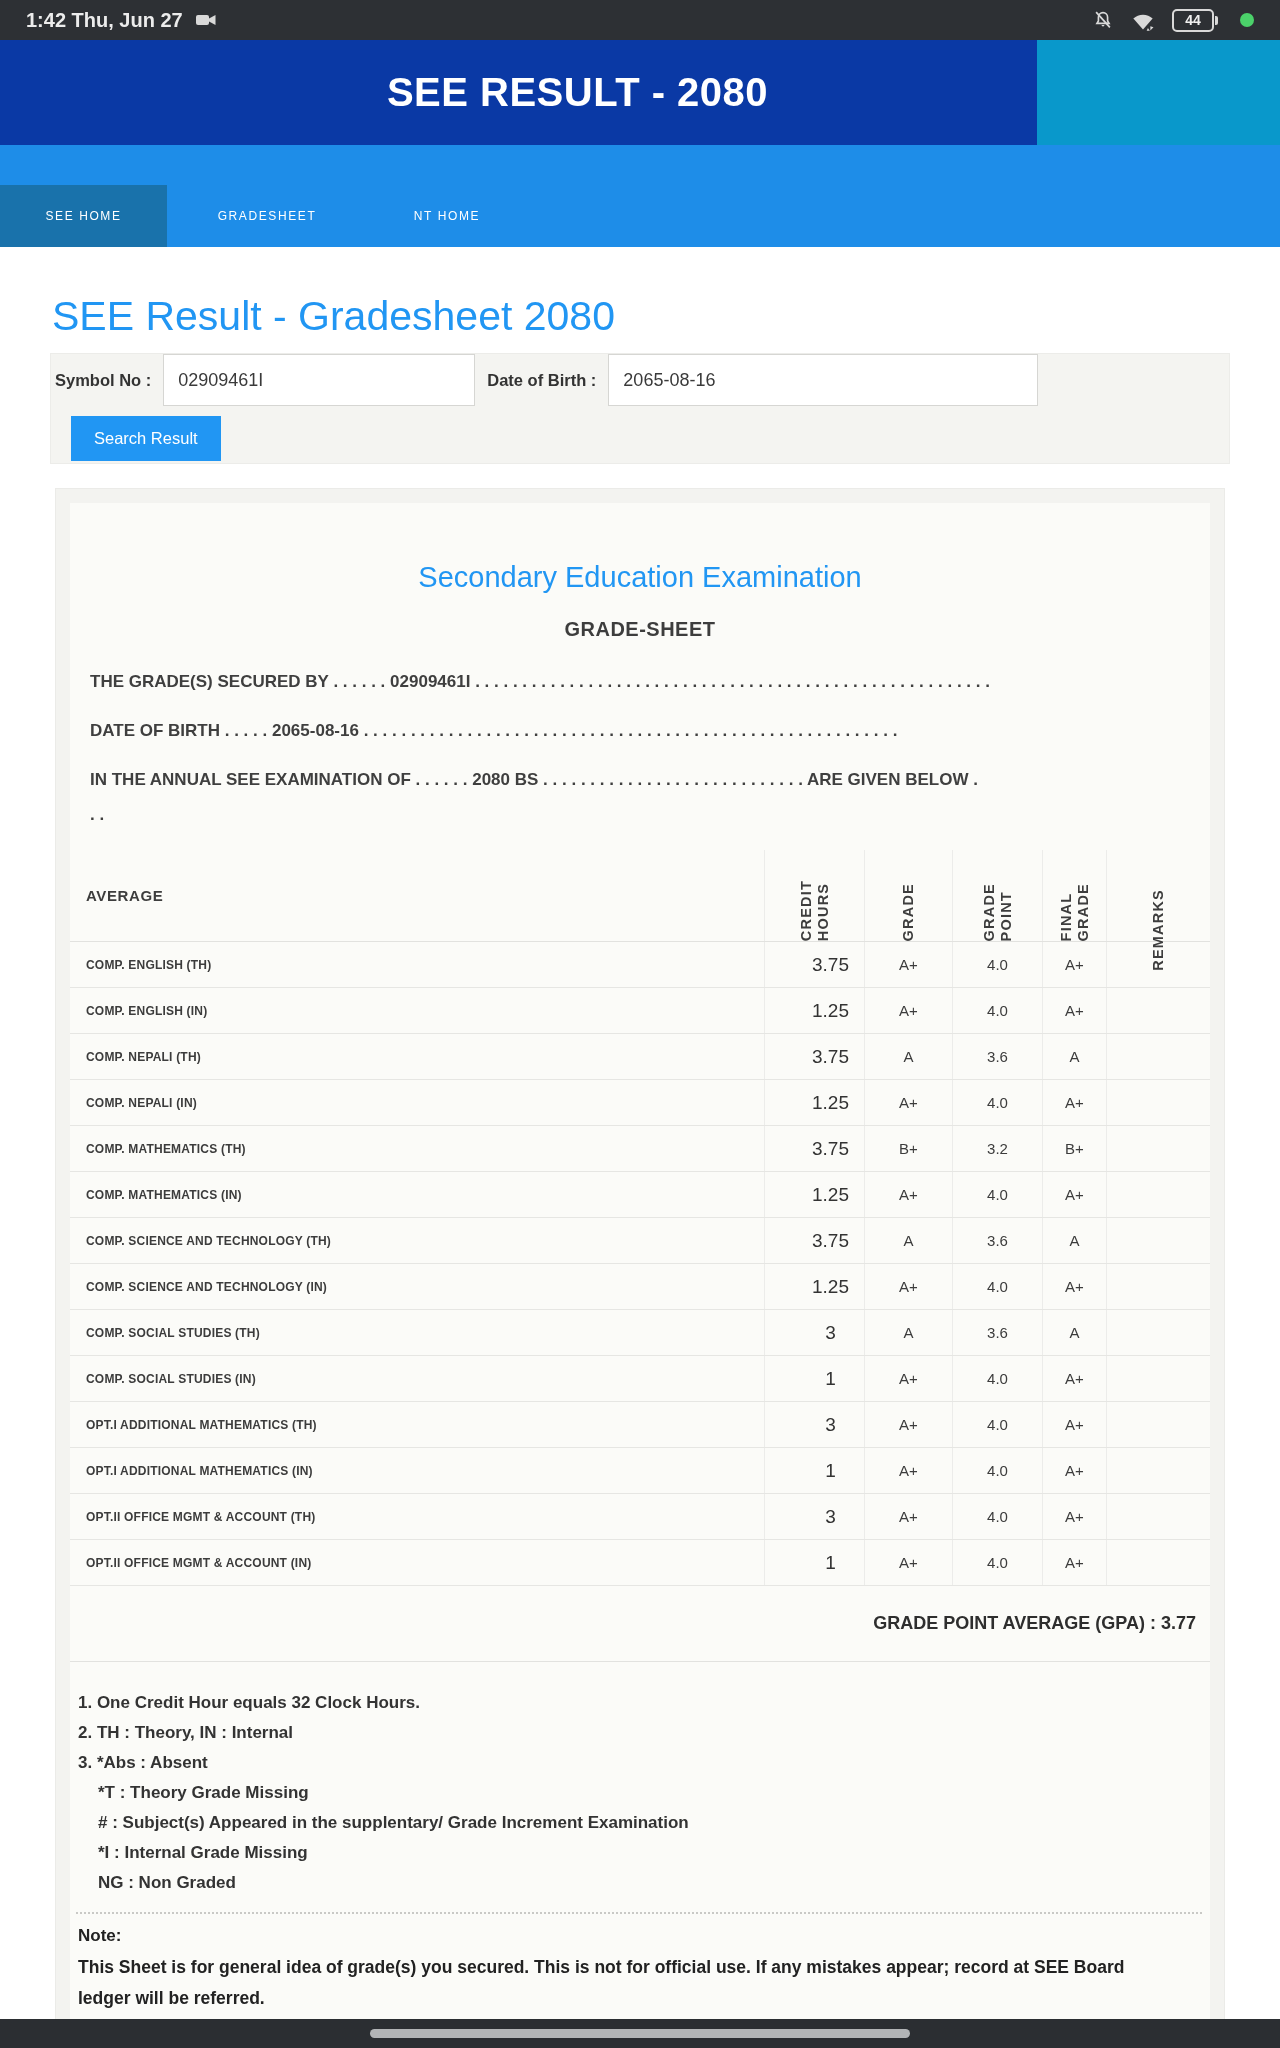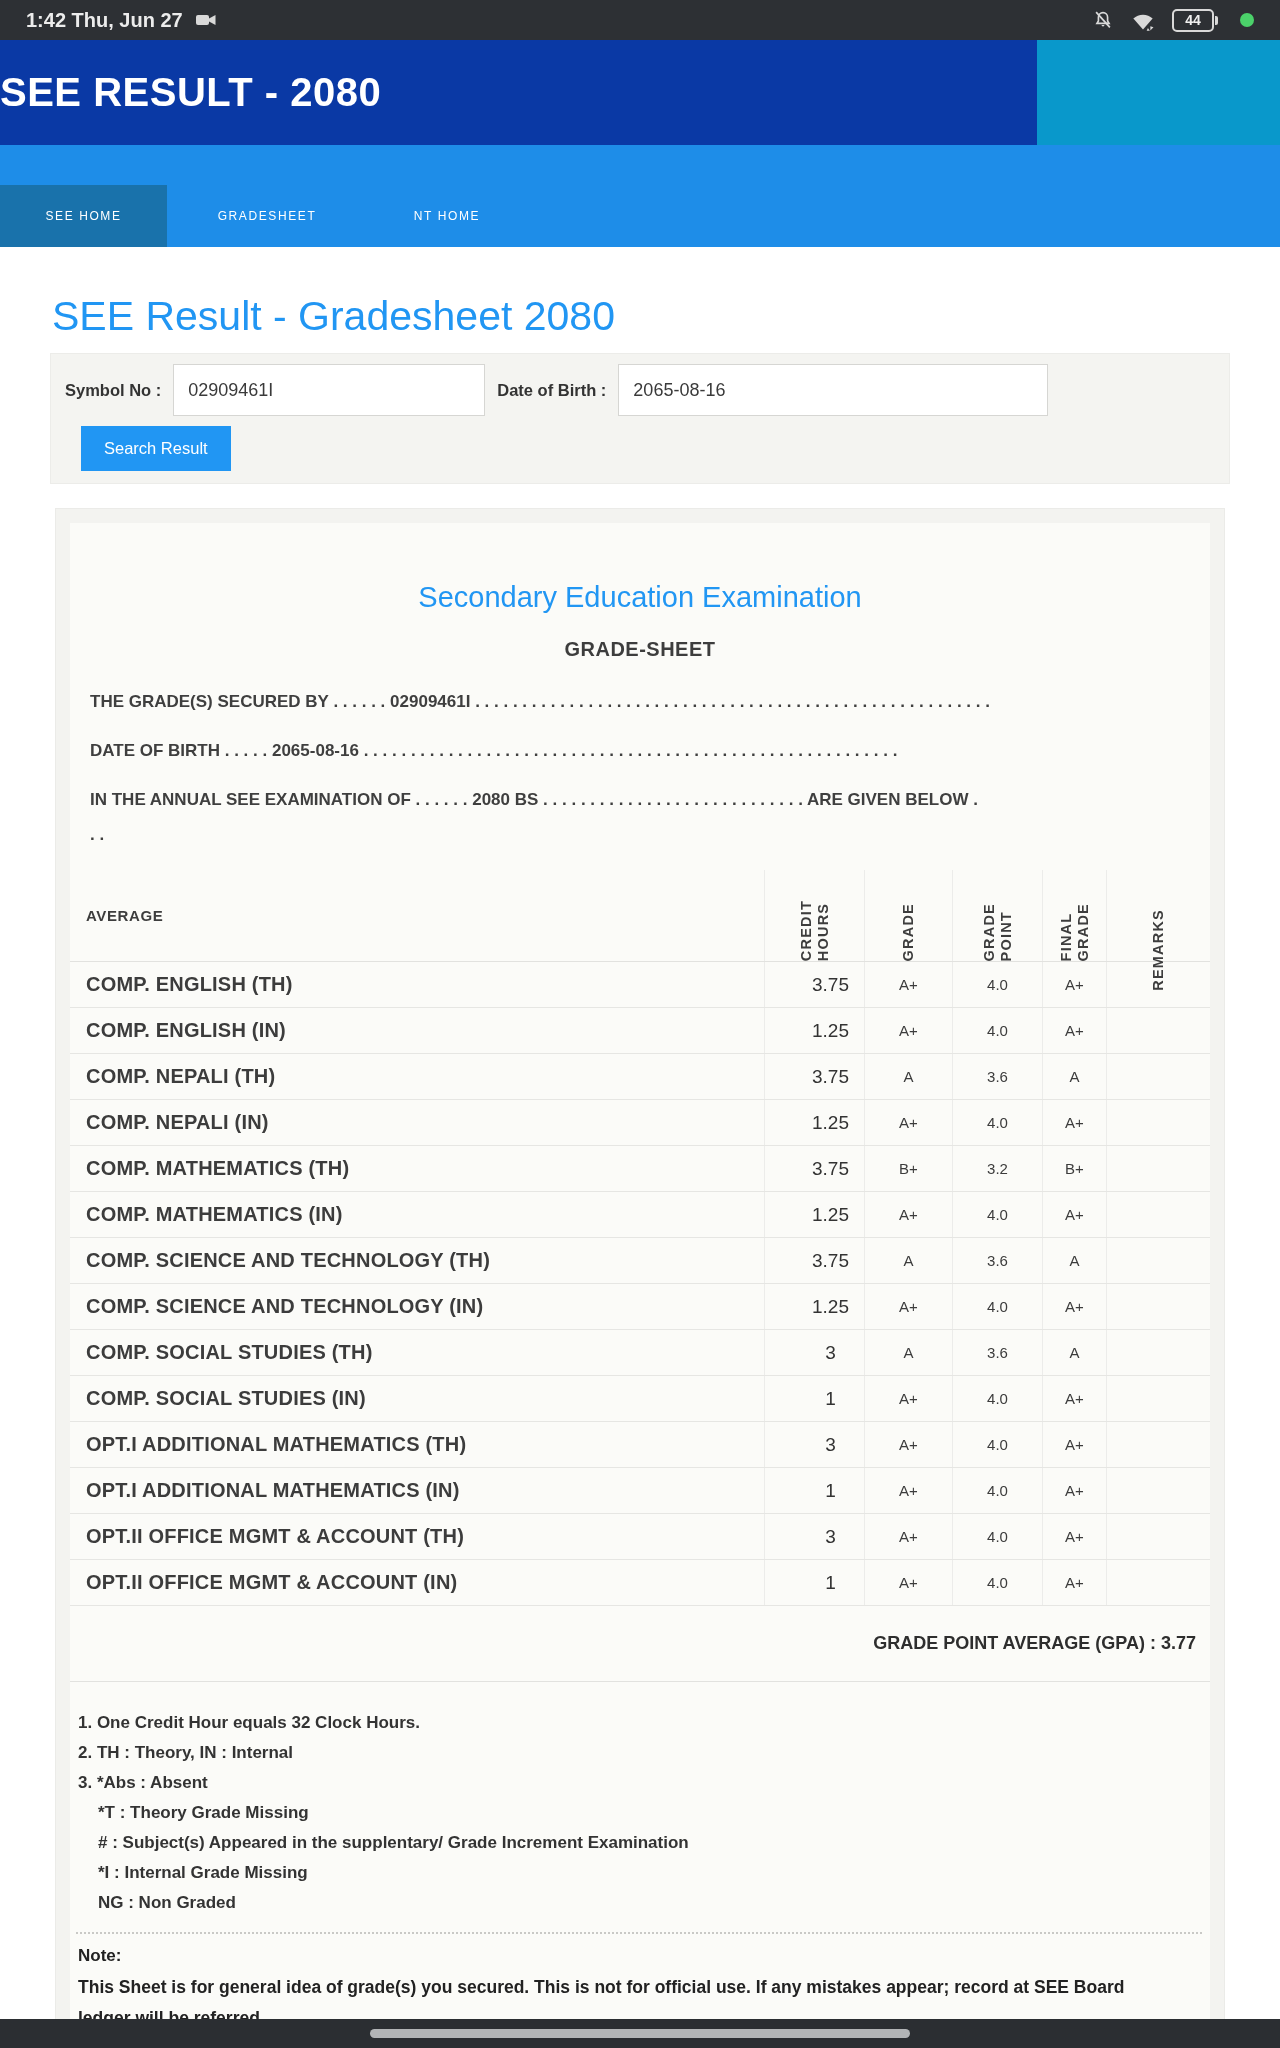--- a/index.html
+++ b/index.html
@@ -14,33 +14,33 @@
   .status-left{ display:flex; align-items:center; gap:12px; font-size:20px; font-weight:700; }
   .status-right{ display:flex; align-items:center; gap:16px; }
   .battery{ border:2px solid #d9d9d9; border-radius:5px; width:42px; height:23px;
     display:flex; align-items:center; justify-content:center; font-size:14px; font-weight:700; color:#f0f0f0;}
   .battery-nub{ width:3px; height:9px; background:#d9d9d9; border-radius:0 2px 2px 0; margin-left:1px;}
   .green-dot{ width:14px; height:14px; border-radius:50%; background:#4bd16a; margin-left:6px;}
   
   .app-header{ height:105px; background:#0a39a5; position:relative; }
   .header-accent{ position:absolute; right:0; top:0; width:243px; height:105px; background:#0998cb; }
   .title-wrap{ position:absolute; left:0; top:0; width:1155px; height:105px;
-    display:flex; align-items:center; z-index:2; }
+    display:flex; align-items:center; justify-content:center; z-index:2; }
   .title-wrap h1{ color:#ffffff; font-size:40px; font-weight:700; letter-spacing:0.5px; }
   
   .nav{ height:102px; background:#1e8de8; display:flex; align-items:stretch; }
   .tab{ display:flex; align-items:center; justify-content:center; color:#ffffff;
     font-size:12px; font-weight:500; letter-spacing:1.6px; cursor:pointer;margin-top:40px; }
   .tab.active{ background:#1972ab; }
   .tab:nth-child(1){ width:167px; }
   .tab:nth-child(2){ width:200px; }
   .tab:nth-child(3){ width:160px; }
   
   .page-heading{ margin:46px 0 0 52px; color:#2196f3; font-size:41px; font-weight:400; }
-  .search-panel{ margin:13px 50px 4px 50px; background:#f4f4f1; border:1px solid #ecece9; padding:10px; }
+  .search-panel{ margin:13px 50px 4px 50px; background:#f4f4f1; border:1px solid #ecece9; padding:0; }
   .form-row{ display:flex; align-items:center; }
   .form-label{ font-size:16.5px; font-weight:700; color:#333; }
   .lbl-symbol{ margin:0 12px 0 4px; }
   .lbl-dob{ margin:0 12px 0 12px; }
   .text-input{ height:52px; border:1px solid #d6d6d3; background:#fff; font-size:18px;
     color:#3a3a3a; padding-left:14px; font-family:"Liberation Sans",sans-serif; }
   .inp-symbol{ width:312px; }
   .inp-dob{ width:430px; }
   .search-btn{ margin:10px 0 2px 20px; background:#2196f3; color:#fff; border:none;
     font-size:16.5px; font-weight:500; padding:13px 23px; cursor:pointer;
@@ -60,21 +60,21 @@
   .thead{ display:flex; height:92px; border-bottom:1px solid #e2e2df; }
   .th-subject{ flex:1; display:flex; align-items:center; padding-left:16px;
     font-size:15px; font-weight:700; letter-spacing:0.6px; color:#3d3d3d; }
   .th-v{ display:flex; align-items:flex-end; justify-content:center; border-left:1px solid #ececea; }
   .vert{ writing-mode:vertical-rl; transform:rotate(180deg); font-weight:700; font-size:14.5px;
     letter-spacing:1.2px; color:#3d3d3d; line-height:17px; white-space:pre-line; padding-bottom:6px; }
   .th-remarks .vert{ margin-bottom:-30px; }
   .w-credit{ width:100px; } .w-grade{ width:88px; } .w-point{ width:90px; }
   .w-final{ width:64px; } .w-remarks{ width:104px; }
   .trow{ display:flex; align-items:center; height:46px; border-bottom:1px solid #e6e6e3; }
-  .c-subject{ flex:1; padding-left:16px; font-size:20px; font-weight:700;
+  .c-subject{ flex:1; padding-left:16px; font-size:12px; font-weight:700;
     color:#3c3c3c; letter-spacing:0.2px; }
   .cell{ display:flex; align-items:center; justify-content:center; height:100%;
     border-left:1px solid #ececea; font-size:15px; font-weight:500; color:#3c3c3c; }
   .c-credit{ font-size:19px; font-weight:400; color:#333;padding-left:32px; }
   .gpa-band{ height:76px; display:flex; align-items:center; justify-content:flex-end;
     padding-right:14px; border-bottom:1px solid #e2e2df; }
   .gpa-text{ font-size:18px; font-weight:700; color:#2e2e2e; }
   
   .notes{ margin:26px 14px 0 8px; }
   .note-line{ font-size:17px; font-weight:700; color:#333; line-height:30px; }

